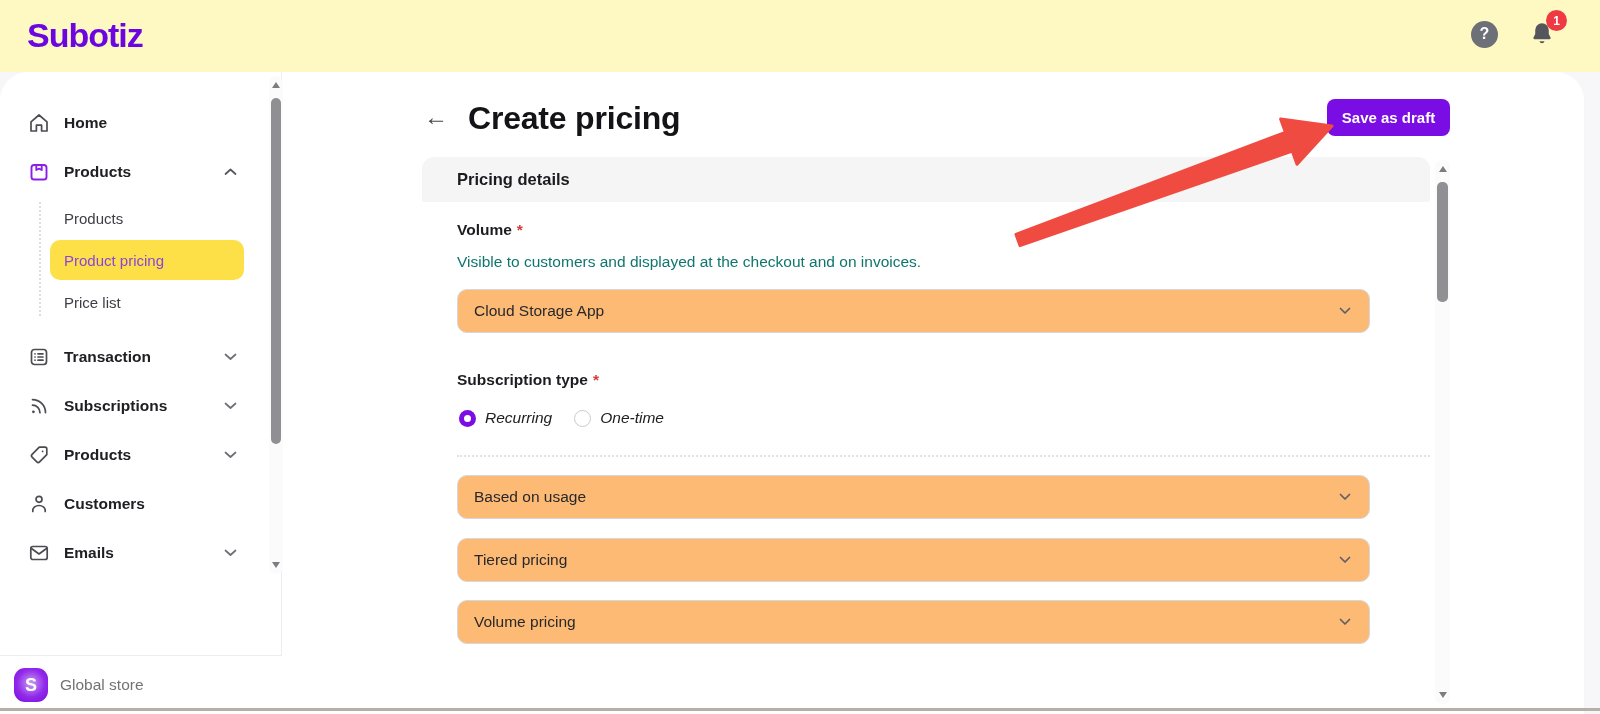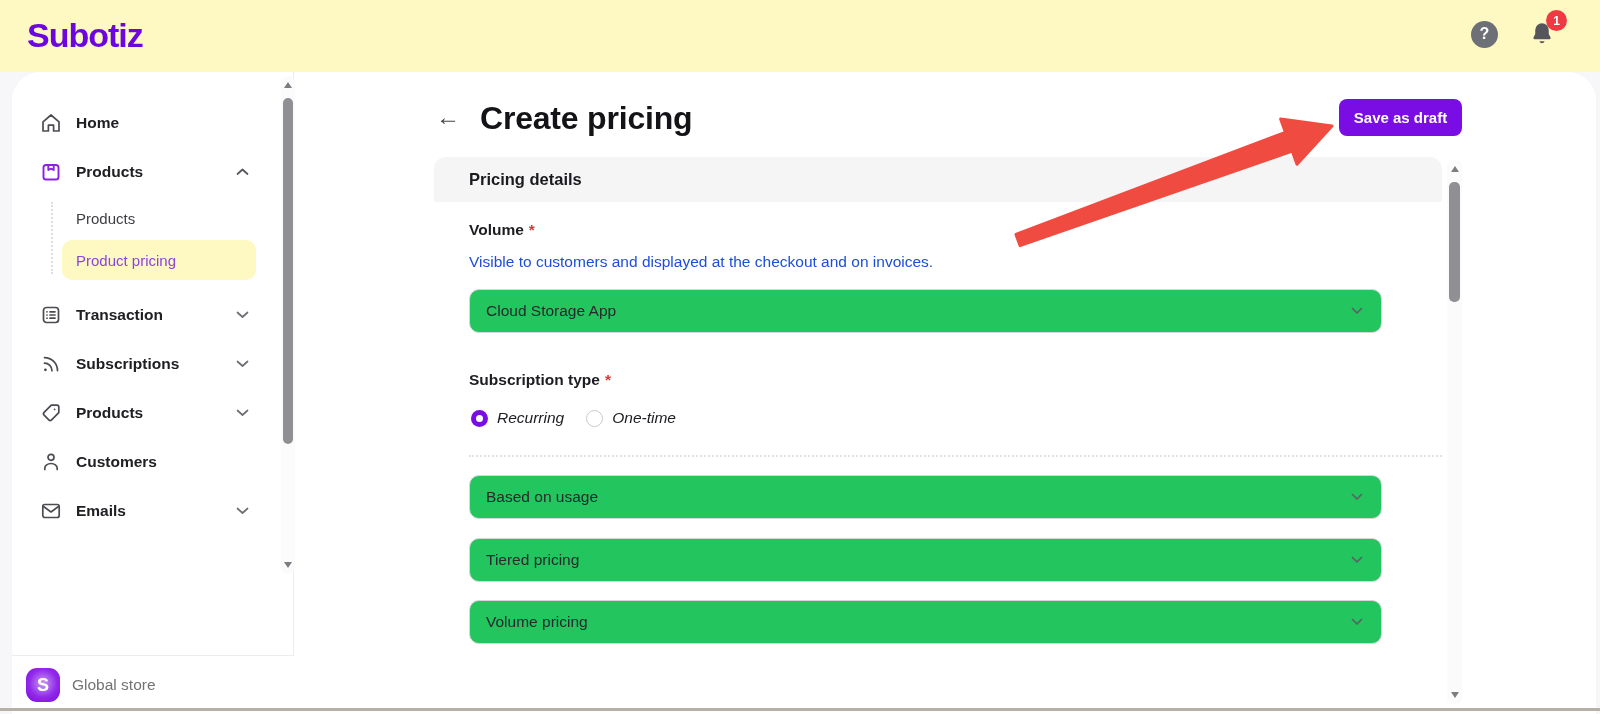--- a/index.html
+++ b/index.html
@@ -31,21 +31,21 @@
   .bell-wrap svg { display:block; }
   .notif-badge {
     position:absolute; top:-10px; right:-11px;
     min-width:21px; height:21px; border-radius:50%;
     background:#ef3a44; color:#fff; font-size:12px; font-weight:700;
     display:flex; align-items:center; justify-content:center;
   }
 
   
   .panel {
-    position:absolute; left:12px; top:72px; width:1584px; height:642px;
+    position:absolute; left:0; top:72px; width:1584px; height:642px;
     background:#ffffff; border-radius:28px 28px 0 0;
     box-shadow:0 1px 2px rgba(0,0,0,0.03);
   }
 
   
   .sidebar {
     position:absolute; left:0; top:0; width:282px; height:100%;
     border-right:1px solid #ededf1; padding-top:26px;
   }
   .nav-item {
@@ -61,21 +61,21 @@
   .submenu { position:relative; margin:2px 0 10px 0; }
   .submenu::before {
     content:""; position:absolute; left:39px; top:4px; bottom:6px;
     border-left:2px dotted #dcdce1;
   }
   .sub-item {
     height:40px; margin:2px 37px 2px 50px; border-radius:10px;
     display:flex; align-items:center; padding-left:14px;
     font-size:15px; color:#3d3d44; cursor:pointer;
   }
-  .sub-item.active { background:#fef9c3; color:#8a46dc; }
+  .sub-item.active { background:#fde047; color:#8a46dc; }
 
   
   .side-scroll {
     position:absolute; left:269px; top:4px; width:14px; height:498px;
     background:#fbfbfc; border-radius:7px;
   }
   .side-scroll .thumb {
     position:absolute; left:2px; top:22px; width:10px; height:346px;
     background:#8f8f94; border-radius:5px; cursor:grab;
   }
@@ -112,24 +112,24 @@
   }
 
   .card { position:absolute; left:140px; top:85px; width:1008px; height:528px; }
   .card-header {
     height:45px; background:#f5f5f6; border-radius:12px 12px 2px 2px;
     display:flex; align-items:center; padding-left:35px;
     font-size:16.5px; font-weight:700; color:#1b1b1f;
   }
   .fld-label { position:absolute; left:35px; font-size:15.5px; font-weight:700; color:#1d1d21; }
   .req { color:#d43a3a; margin-left:5px; font-weight:700; }
-  .fld-help { position:absolute; left:35px; font-size:15.5px; color:#1d4ed8; }
+  .fld-help { position:absolute; left:35px; font-size:15.5px; color:#0f766e; }
   .sel {
     position:absolute; left:35px; width:913px; height:44px;
-    border:1px solid #d6d6db; border-radius:10px; background:#22c55e;
+    border:1px solid #d6d6db; border-radius:10px; background:#fdba74;
     display:flex; align-items:center; padding:0 18px 0 16px;
     font-size:15.5px; color:#28282c; cursor:pointer;
   }
   .sel .chev { margin-left:auto; display:flex; color:#5f5f66; }
   .radio-row { position:absolute; left:37px; display:flex; align-items:center; gap:22px; }
   .radio-opt { display:flex; align-items:center; gap:9px; cursor:pointer;font-style:italic; }
   .radio-dot { width:17px; height:17px; border-radius:50%; position:relative; }
   .radio-dot.on { background:#7a0ce4; }
   .radio-dot.on::after {
     content:""; position:absolute; left:5px; top:5px; width:7px; height:7px;
@@ -202,20 +202,21 @@
       <span class="nav-chev">
         <svg class="icon" width="13" height="8" viewBox="0 0 13 8">
             <polyline points="1.5,6 6.5,1.5 11.5,6"></polyline>
           </svg>
       </span>
     </div>
 
     <div class="submenu">
       <div class="sub-item">Products</div>
       <div class="sub-item active">Product pricing</div>
+      <div class="sub-item">Price list</div>
     </div>
 
     <div class="nav-item">
       <span class="nav-ico">
         <svg class="icon" width="22" height="22" viewBox="0 0 22 22">
             <rect x="3.5" y="3.5" width="15" height="15" rx="3"></rect>
             <path d="M7 7.8 h.01 M10 7.8 h5 M7 11 h.01 M10 11 h5 M7 14.2 h.01 M10 14.2 h5"></path>
           </svg>
       </span>
       <span class="nav-label">Transaction</span>

